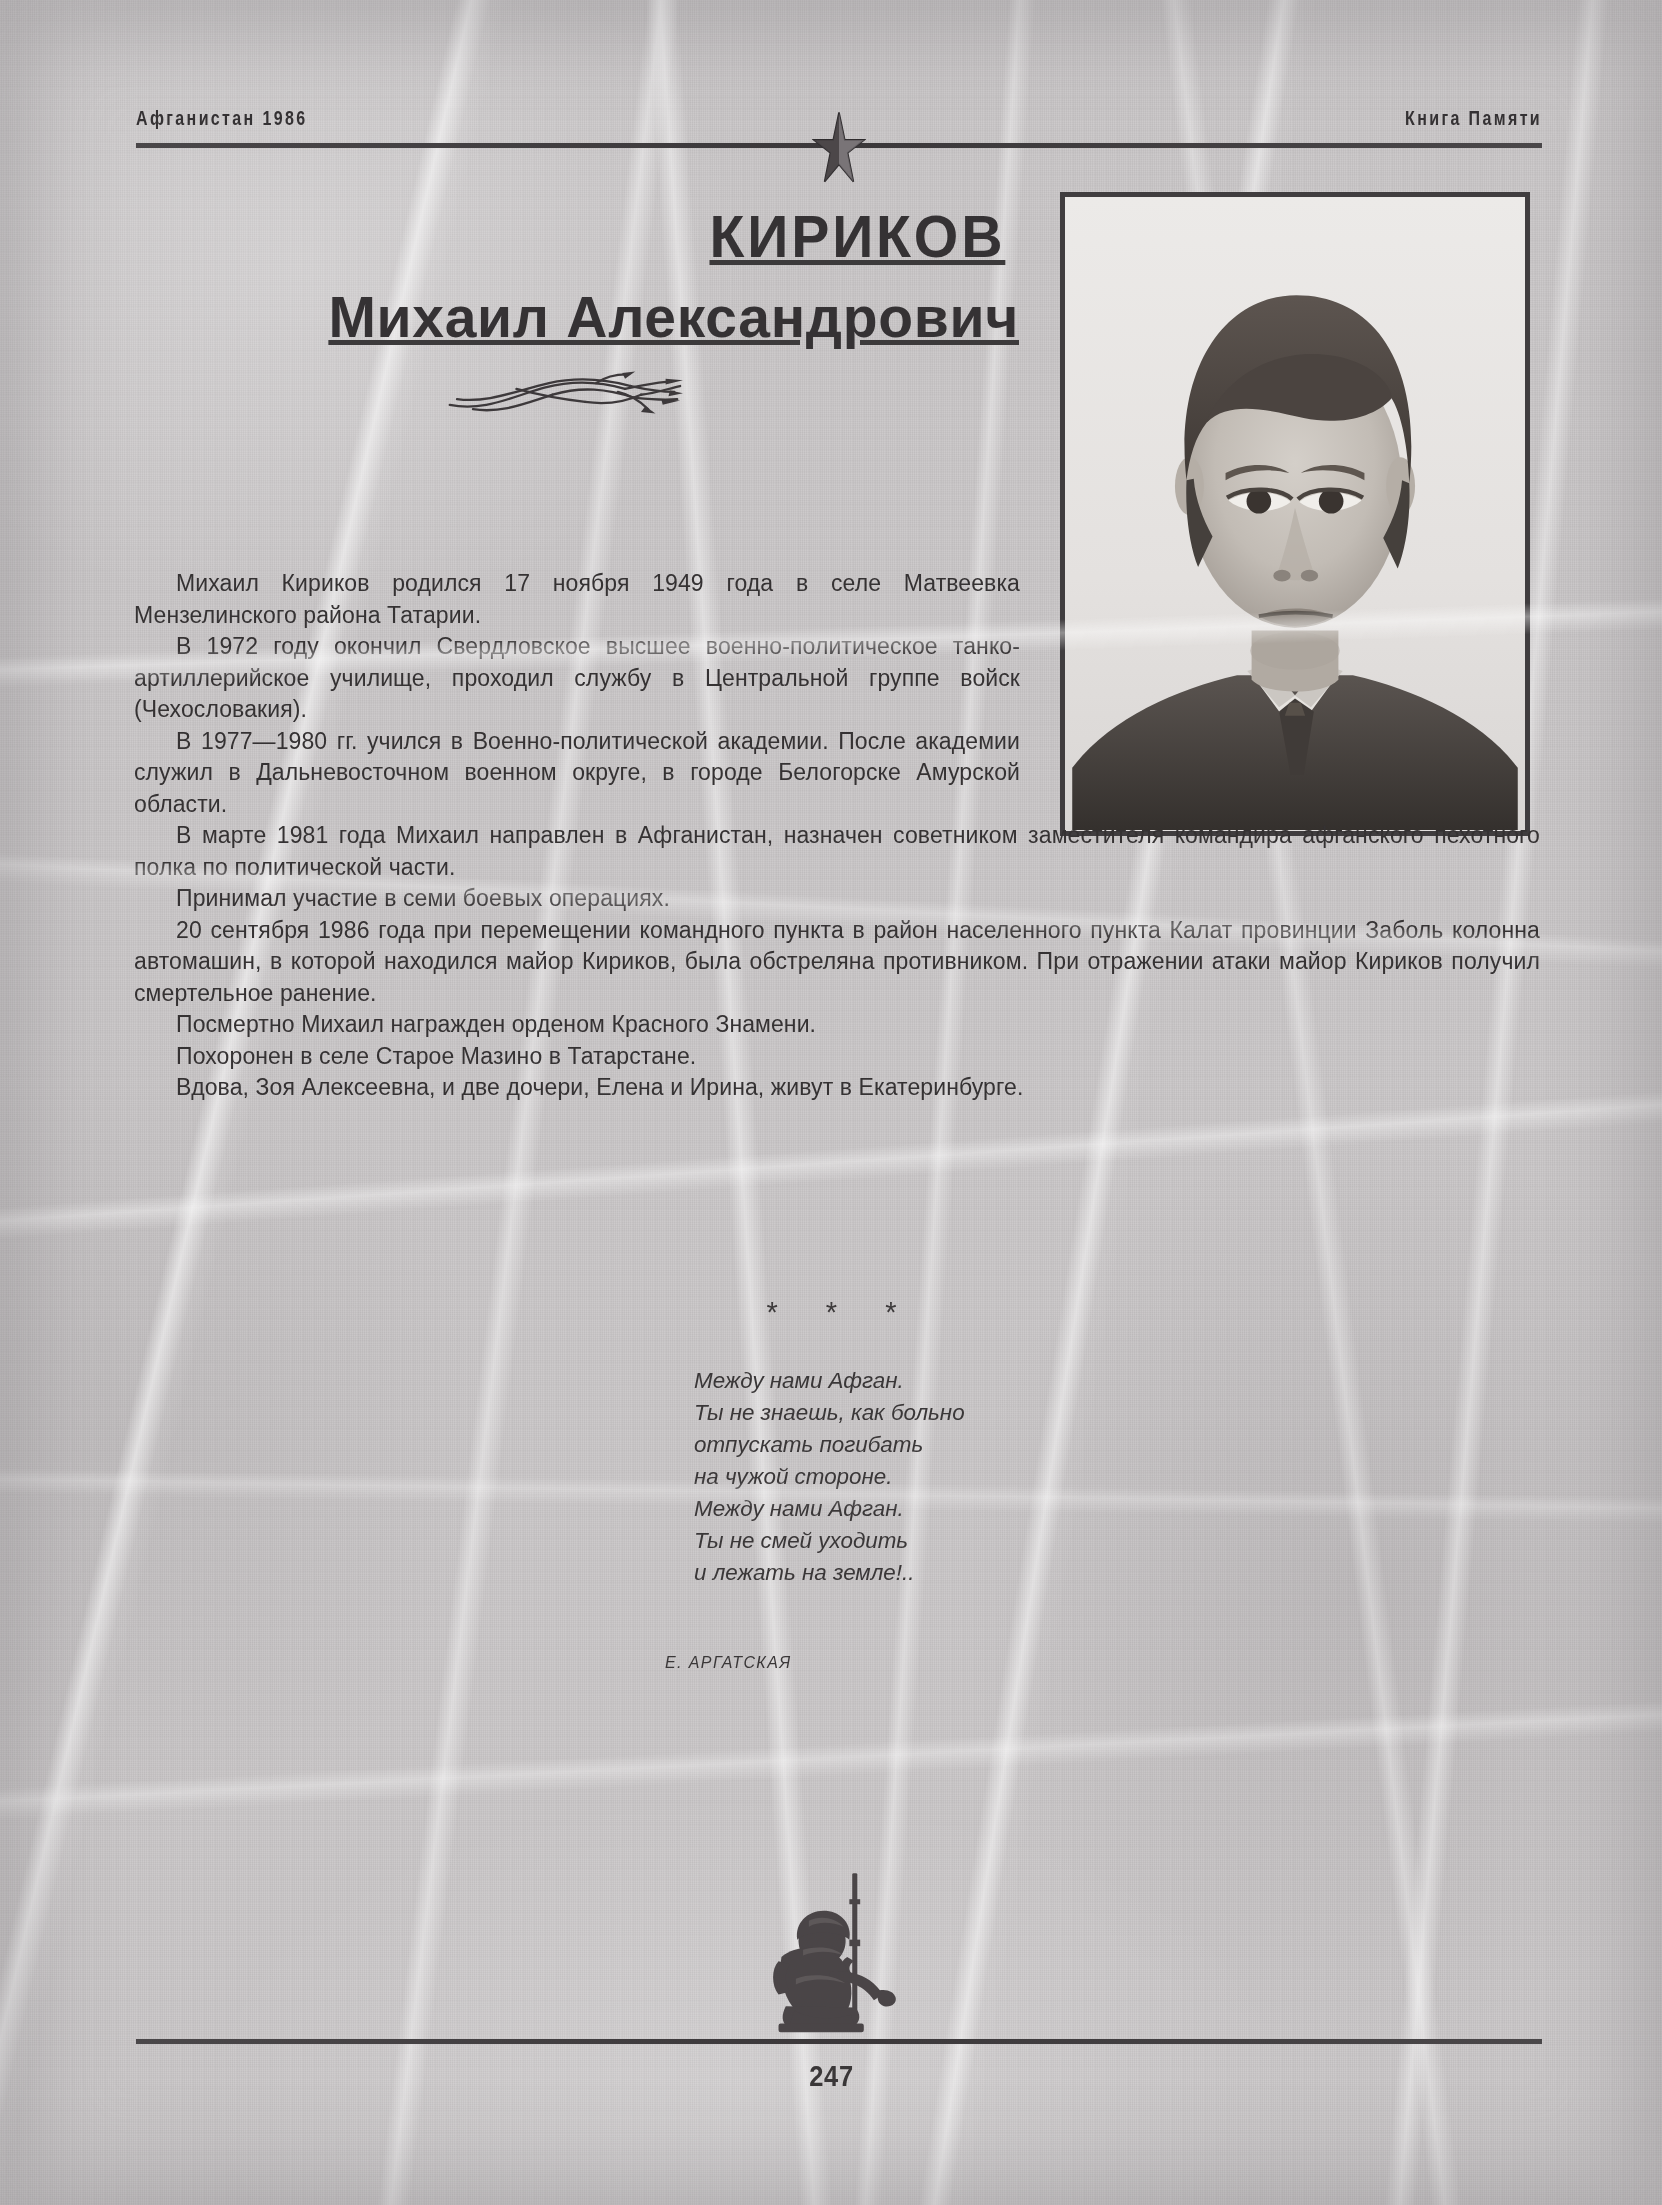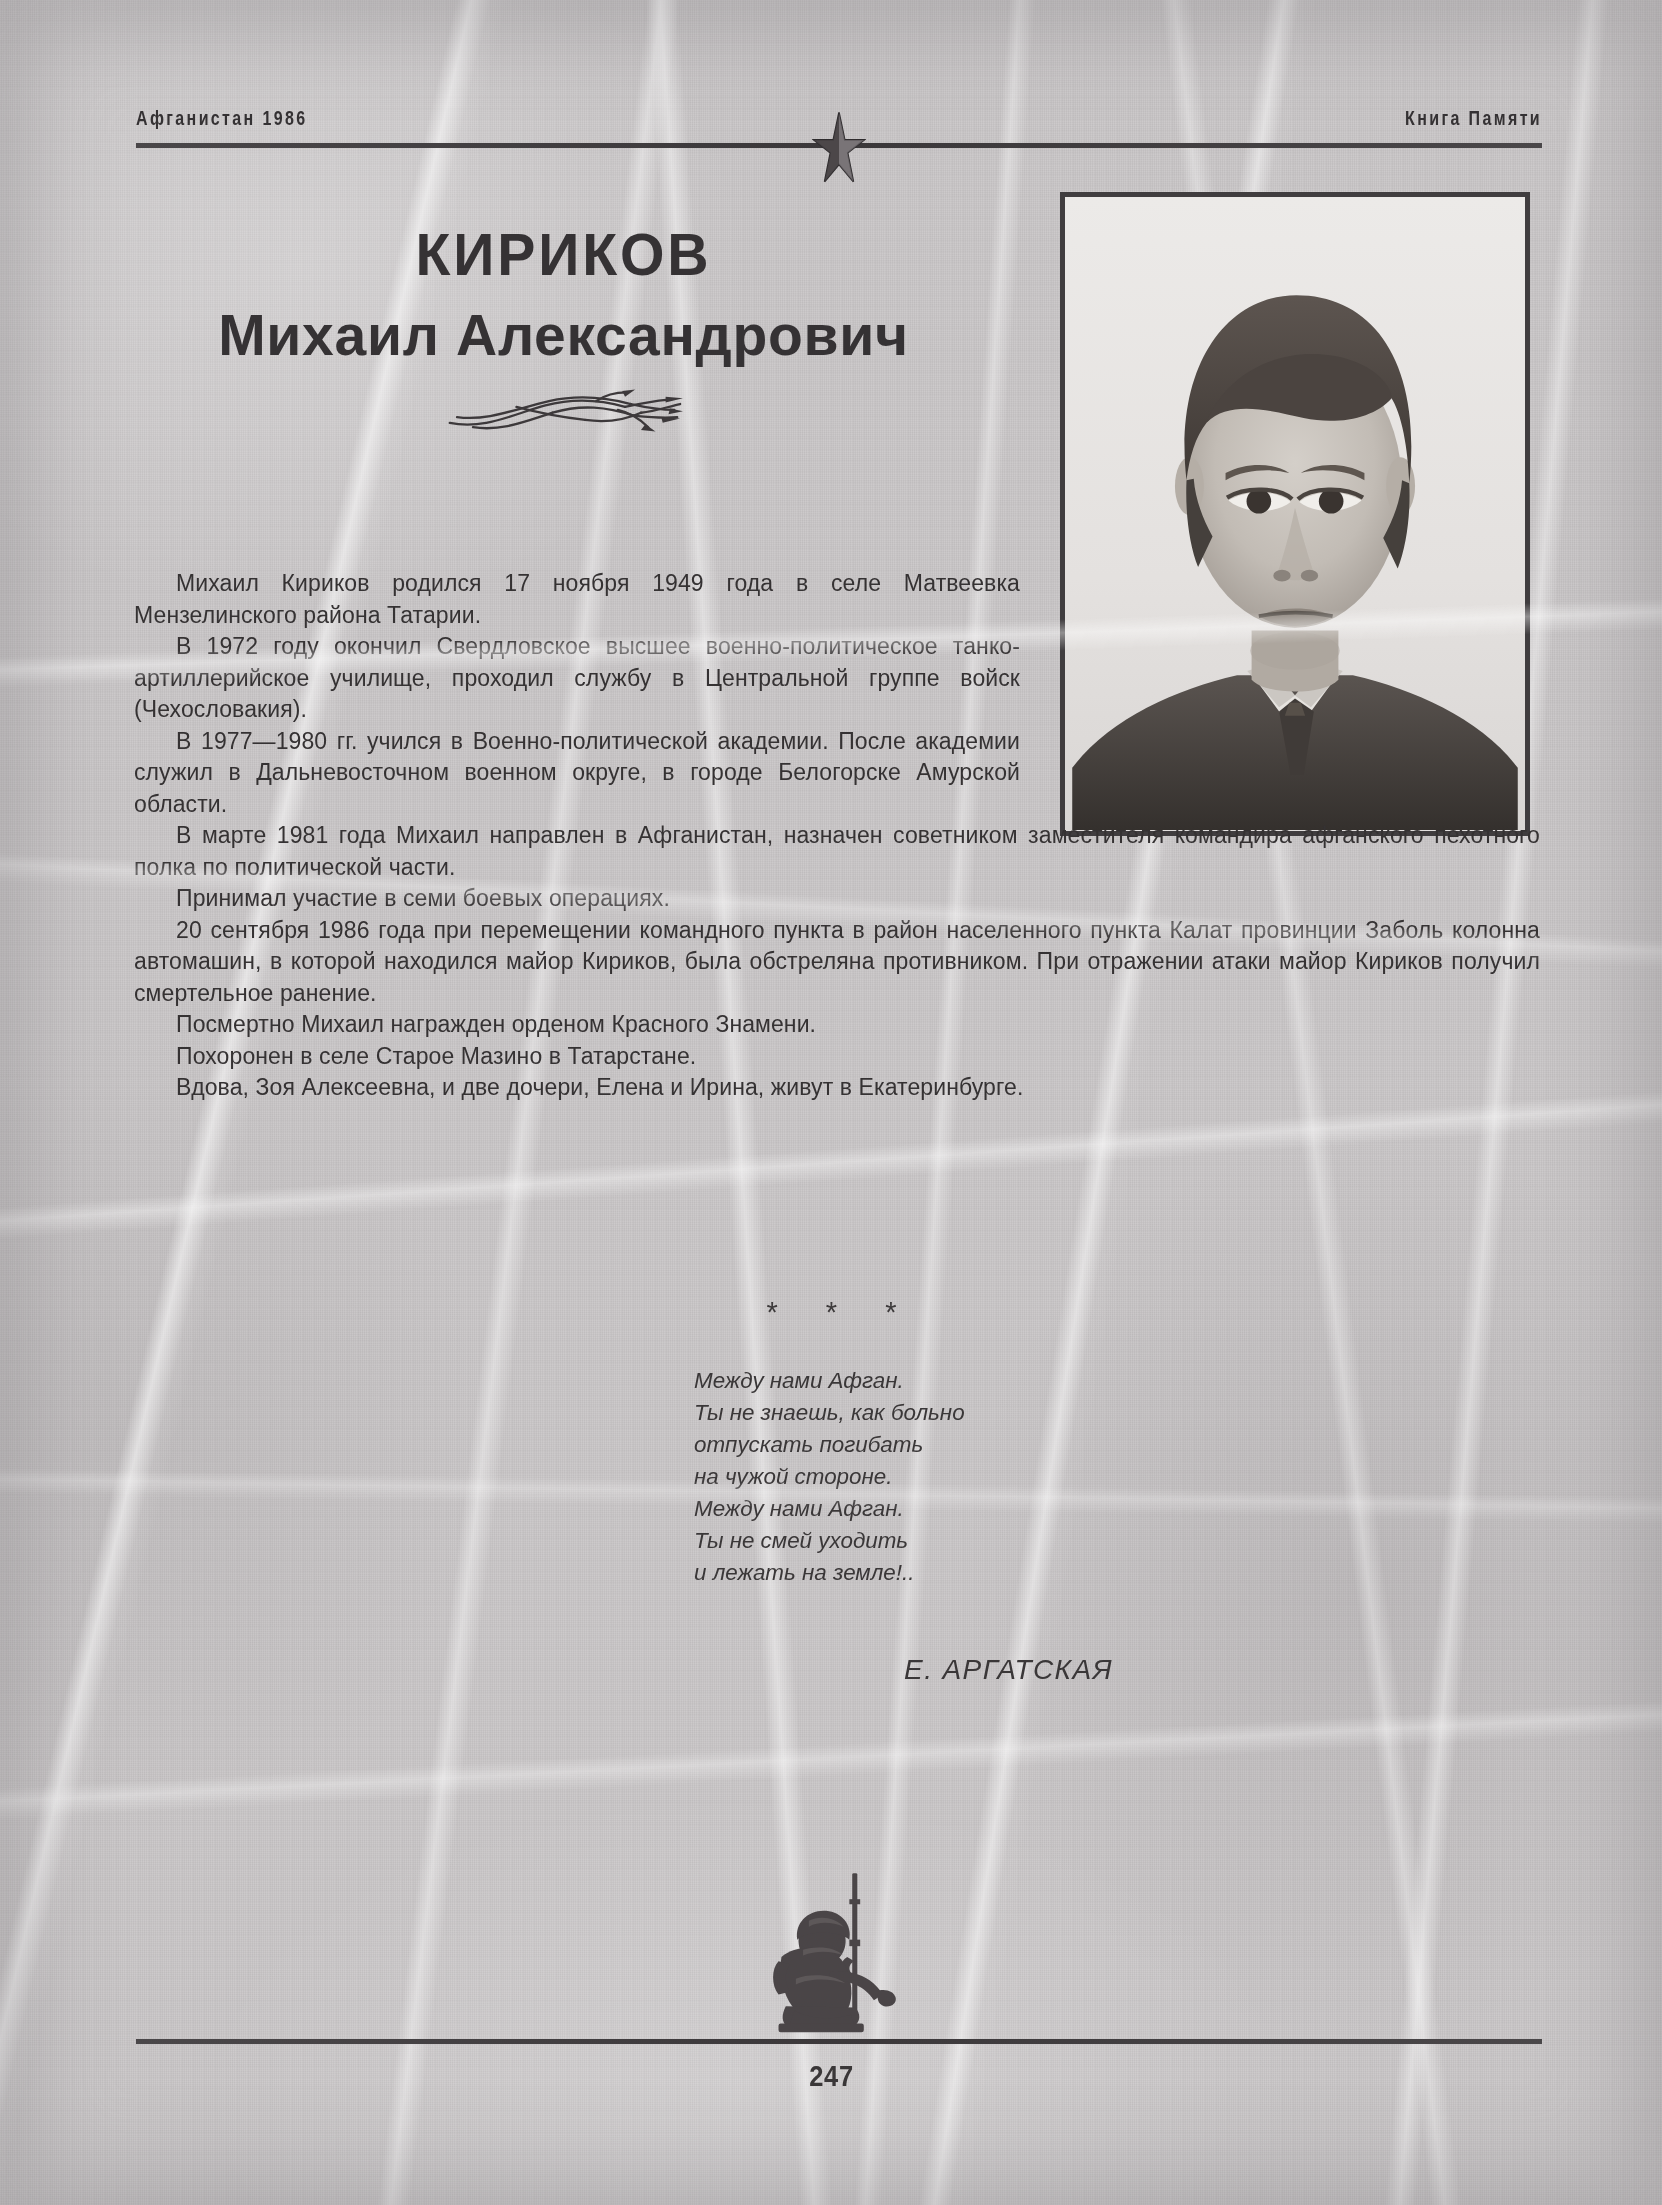--- a/index.html
+++ b/index.html
@@ -96,23 +96,24 @@
     position: absolute;
     left: 50%;
     top: 4.3px;
     transform: translateX(-50%);
   }
 
   
   .name-block {
     position: absolute;
     left: 108px;
-    top: 225px;
+    top: 207px;
     width: 911px;
-    text-align: center;
+    text-align: right;
+    text-decoration: underline;
   }
   .surname {
     font-size: 59px;
     font-weight: bold;
     letter-spacing: 2.9px;
     color: #353234;
     line-height: 1.05;
     transform: scaleX(0.97);
   }
   .firstname {
@@ -189,22 +190,21 @@
     font-style: italic;
     color: #3a3738;
     font-family: "Liberation Sans", sans-serif;
   }
   .poem div { white-space: nowrap; }
   .poem-author {
     position: absolute;
     left: 665px;
     top: 1654px;
     width: 448px;
-    text-align: right;
-    font-size: 28px;
+    font-size: 16px;
     font-style: italic;
     letter-spacing: 1.4px;
     color: #3a3738;
   }
 
   
   .soldier {
     position: absolute;
     left: 50%;
     top: 1870px;

